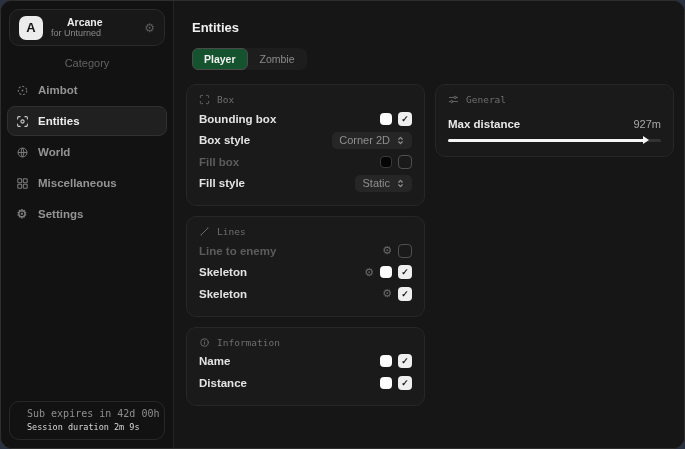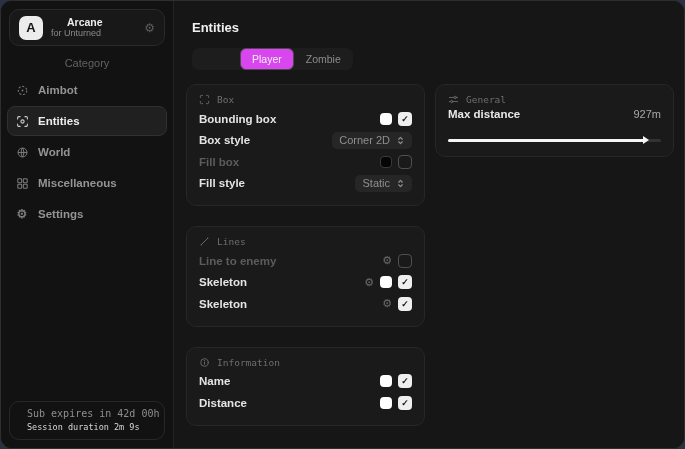--- a/index.html
+++ b/index.html
@@ -52,23 +52,23 @@
   .footer-line1 { font-size:10px; color:#8f8f8f; white-space:nowrap; }
   .footer-line2 { font-size:8.5px; color:#d8d8d8; margin-top:3px; white-space:nowrap; }
   
   .main { flex:1; box-sizing:border-box; padding:10px 12px; background:#161616; }
   .page-title { font-size:13px; font-weight:700; color:#f0f0f0; margin:9px 0 0 6px; }
   .tabs { display:inline-flex; background:#1d1d1d; border-radius:7px; margin:13px 0 0 6px; }
   .tab {
     padding:4px 11px; font-size:10.5px; color:#8c8c8c;
     border-radius:6px; border:1px solid transparent; cursor:default;
   }
-  .tab.selected { background:#d946ef; border-color:#4a4a4a; color:#f2f2f2; font-weight:400;margin-left:48px; }
+  .tab.selected { background:#14532d; border-color:#4a4a4a; color:#f2f2f2; font-weight:700; }
   .content { display:flex; gap:10px; margin-top:14px; align-items:flex-start; }
-  .col { display:flex; flex-direction:column; gap:20px; width:239px; flex-shrink:0; }
+  .col { display:flex; flex-direction:column; gap:10px; width:239px; flex-shrink:0; }
   .panel {
     box-sizing:border-box; width:100%;
     background:#1a1a1a; border:1px solid #272727; border-radius:10px;
     padding:9px 12px 11px;
   }
   .panel-header {
     display:flex; align-items:center; gap:7px; color:#6e6e6e;
     font-family:"DejaVu Sans Mono", monospace; font-size:9.5px; margin-bottom:3px;
   }
   .row { display:flex; align-items:center; height:21.5px; }
@@ -82,21 +82,21 @@
     display:flex; align-items:center; justify-content:center; cursor:default;
   }
   .checkbox.checked { background:#efefef; color:#161616; font-size:9px; font-weight:700; }
   .checkbox.unchecked { border:1.5px solid #4f4f4f; color:transparent; }
   .dropdown {
     height:17px; display:flex; align-items:center; gap:6px;
     background:#262626; border-radius:5px; padding:0 7px;
     font-size:11px; color:#8f8f8f; cursor:default;
   }
   .gear { color:#6b6b6b; font-size:11px; line-height:1; display:flex; }
-  .general-row { display:flex; align-items:flex-start; height:21.5px; }
+  .general-row { display:flex; align-items:flex-end; height:21.5px; }
   .general-label { flex:1; font-size:11.5px; font-weight:600; color:#e8e8e8; }
   .general-value { font-size:11px; color:#a8a8a8; }
   .slider { position:relative; height:10px; margin-top:5px; cursor:default; }
   .slider-track { position:absolute; top:4px; left:0; right:0; height:3px; background:#333333; border-radius:2px; }
   .slider-fill  { position:absolute; top:4px; left:0; height:3px; background:#f5f5f5; border-radius:2px; }
   .slider-thumb {
     position:absolute; top:1px; width:0; height:0;
     border-left:6px solid #f5f5f5;
     border-top:4.5px solid transparent; border-bottom:4.5px solid transparent;
     margin-left:-2px;

